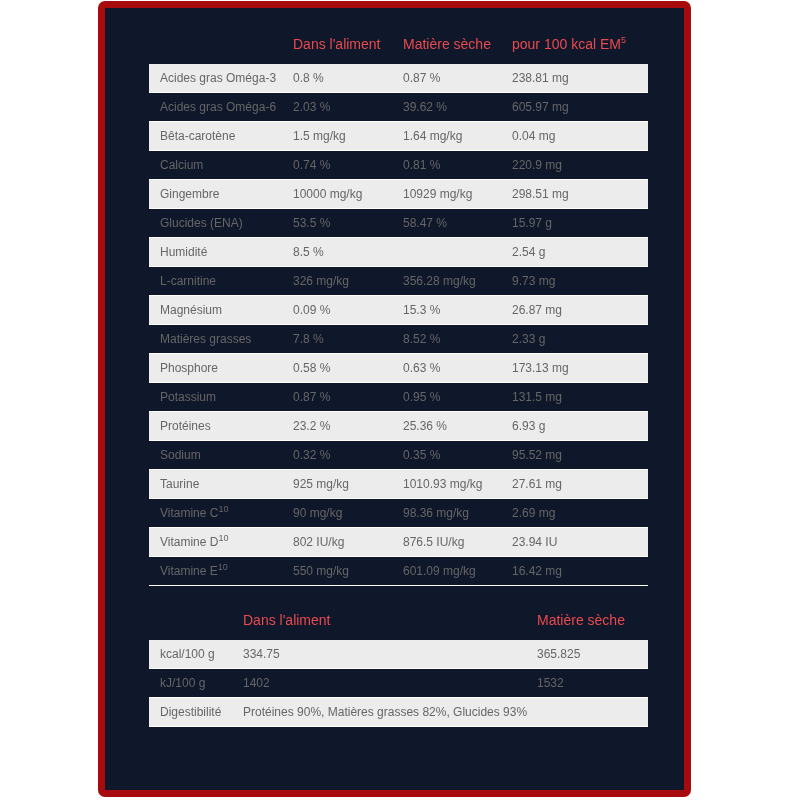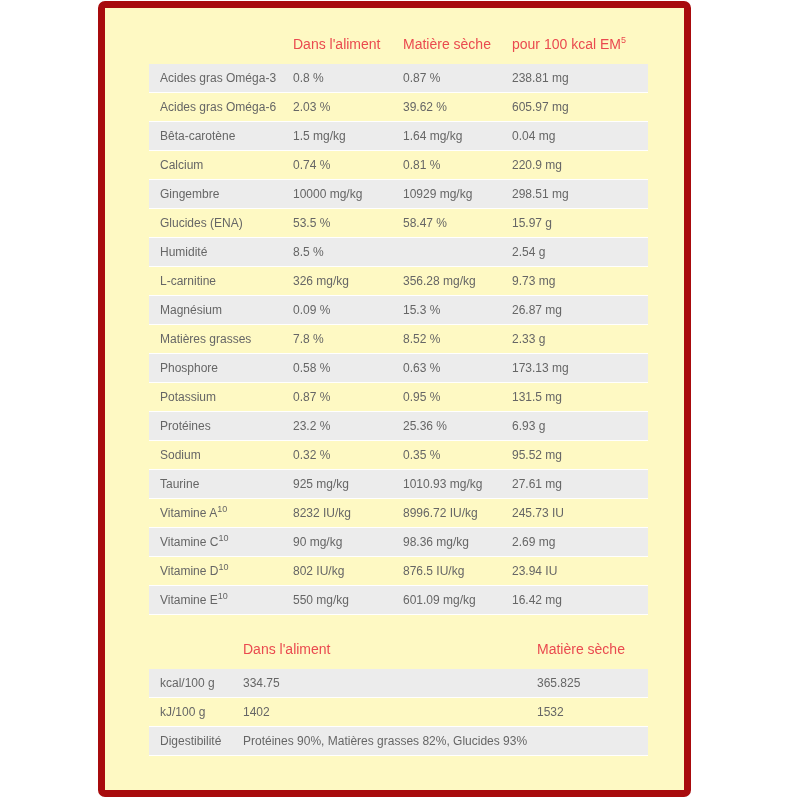--- a/index.html
+++ b/index.html
@@ -11,21 +11,21 @@
     font-family: "Liberation Sans", sans-serif;
   }
   .frame {
     position: absolute;
     left: 98px;
     top: 1px;
     width: 579px;
     height: 782px;
     border: 7px solid #a80b0d;
     border-radius: 7px;
-    background: #fef9c3;
+    background: #0f172a;
     overflow: hidden;
   }
   .content {
     padding: 16px 36px 0 44px;
   }
   table {
     border-collapse: separate;
     border-spacing: 0;
     table-layout: fixed;
     width: 499px;
@@ -162,26 +162,20 @@
             <td>0.35 %</td>
             <td>95.52 mg</td>
           </tr>
           <tr>
             <td class="lbl">Taurine</td>
             <td>925 mg/kg</td>
             <td>1010.93 mg/kg</td>
             <td>27.61 mg</td>
           </tr>
           <tr>
-            <td class="lbl">Vitamine A<sup>10</sup></td>
-            <td>8232 IU/kg</td>
-            <td>8996.72 IU/kg</td>
-            <td>245.73 IU</td>
-          </tr>
-          <tr>
             <td class="lbl">Vitamine C<sup>10</sup></td>
             <td>90 mg/kg</td>
             <td>98.36 mg/kg</td>
             <td>2.69 mg</td>
           </tr>
           <tr>
             <td class="lbl">Vitamine D<sup>10</sup></td>
             <td>802 IU/kg</td>
             <td>876.5 IU/kg</td>
             <td>23.94 IU</td>

